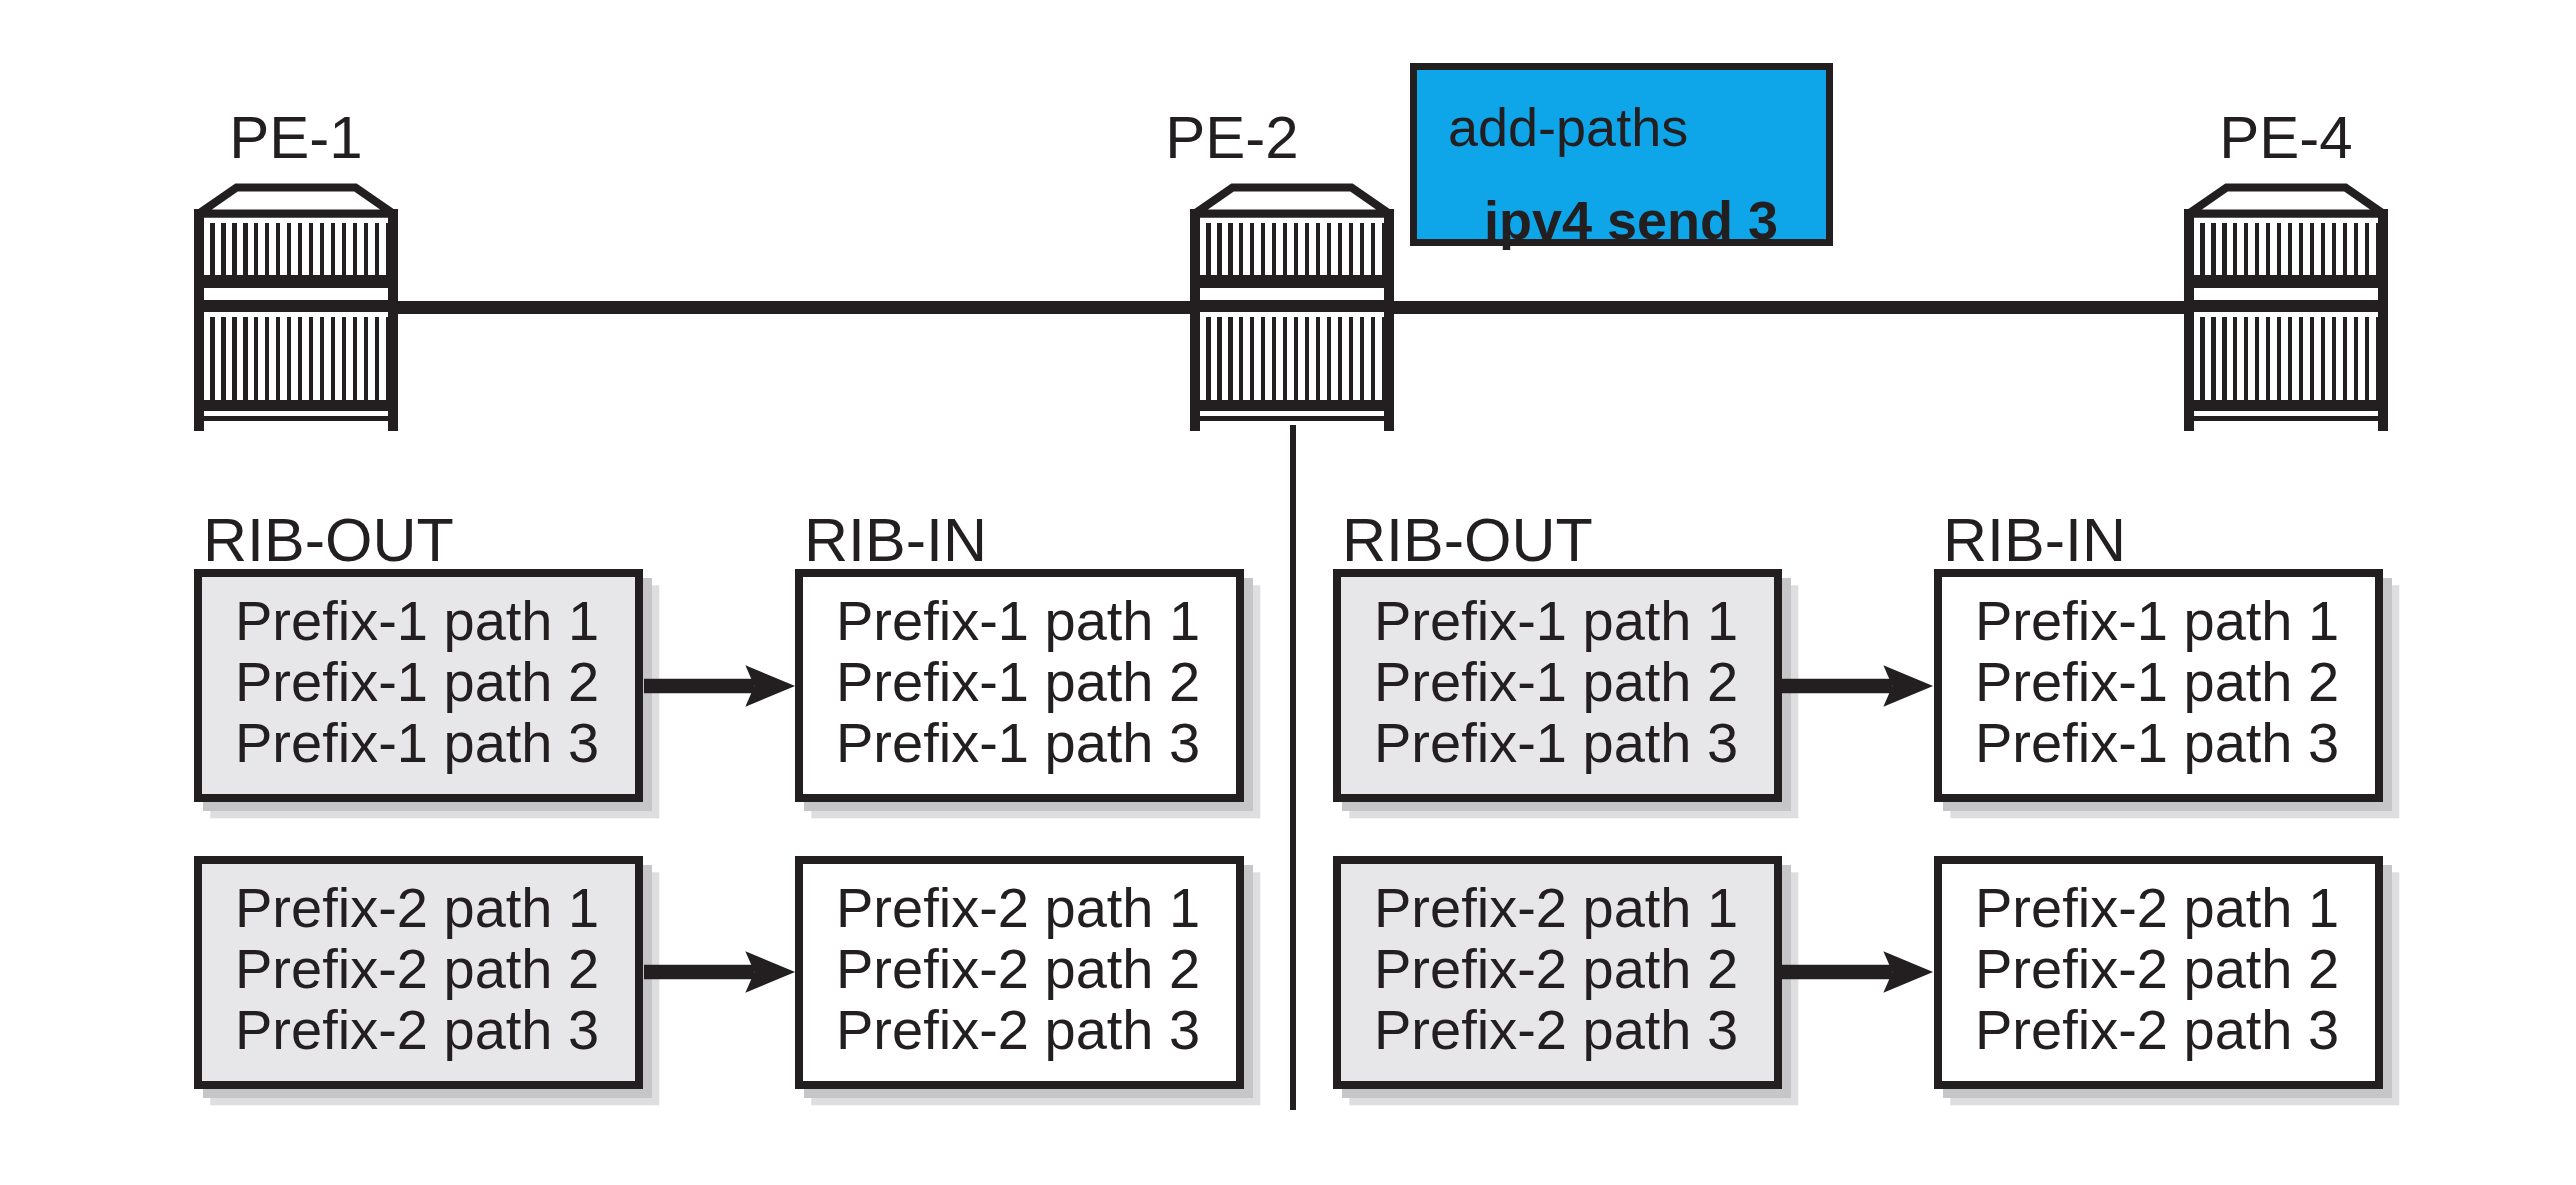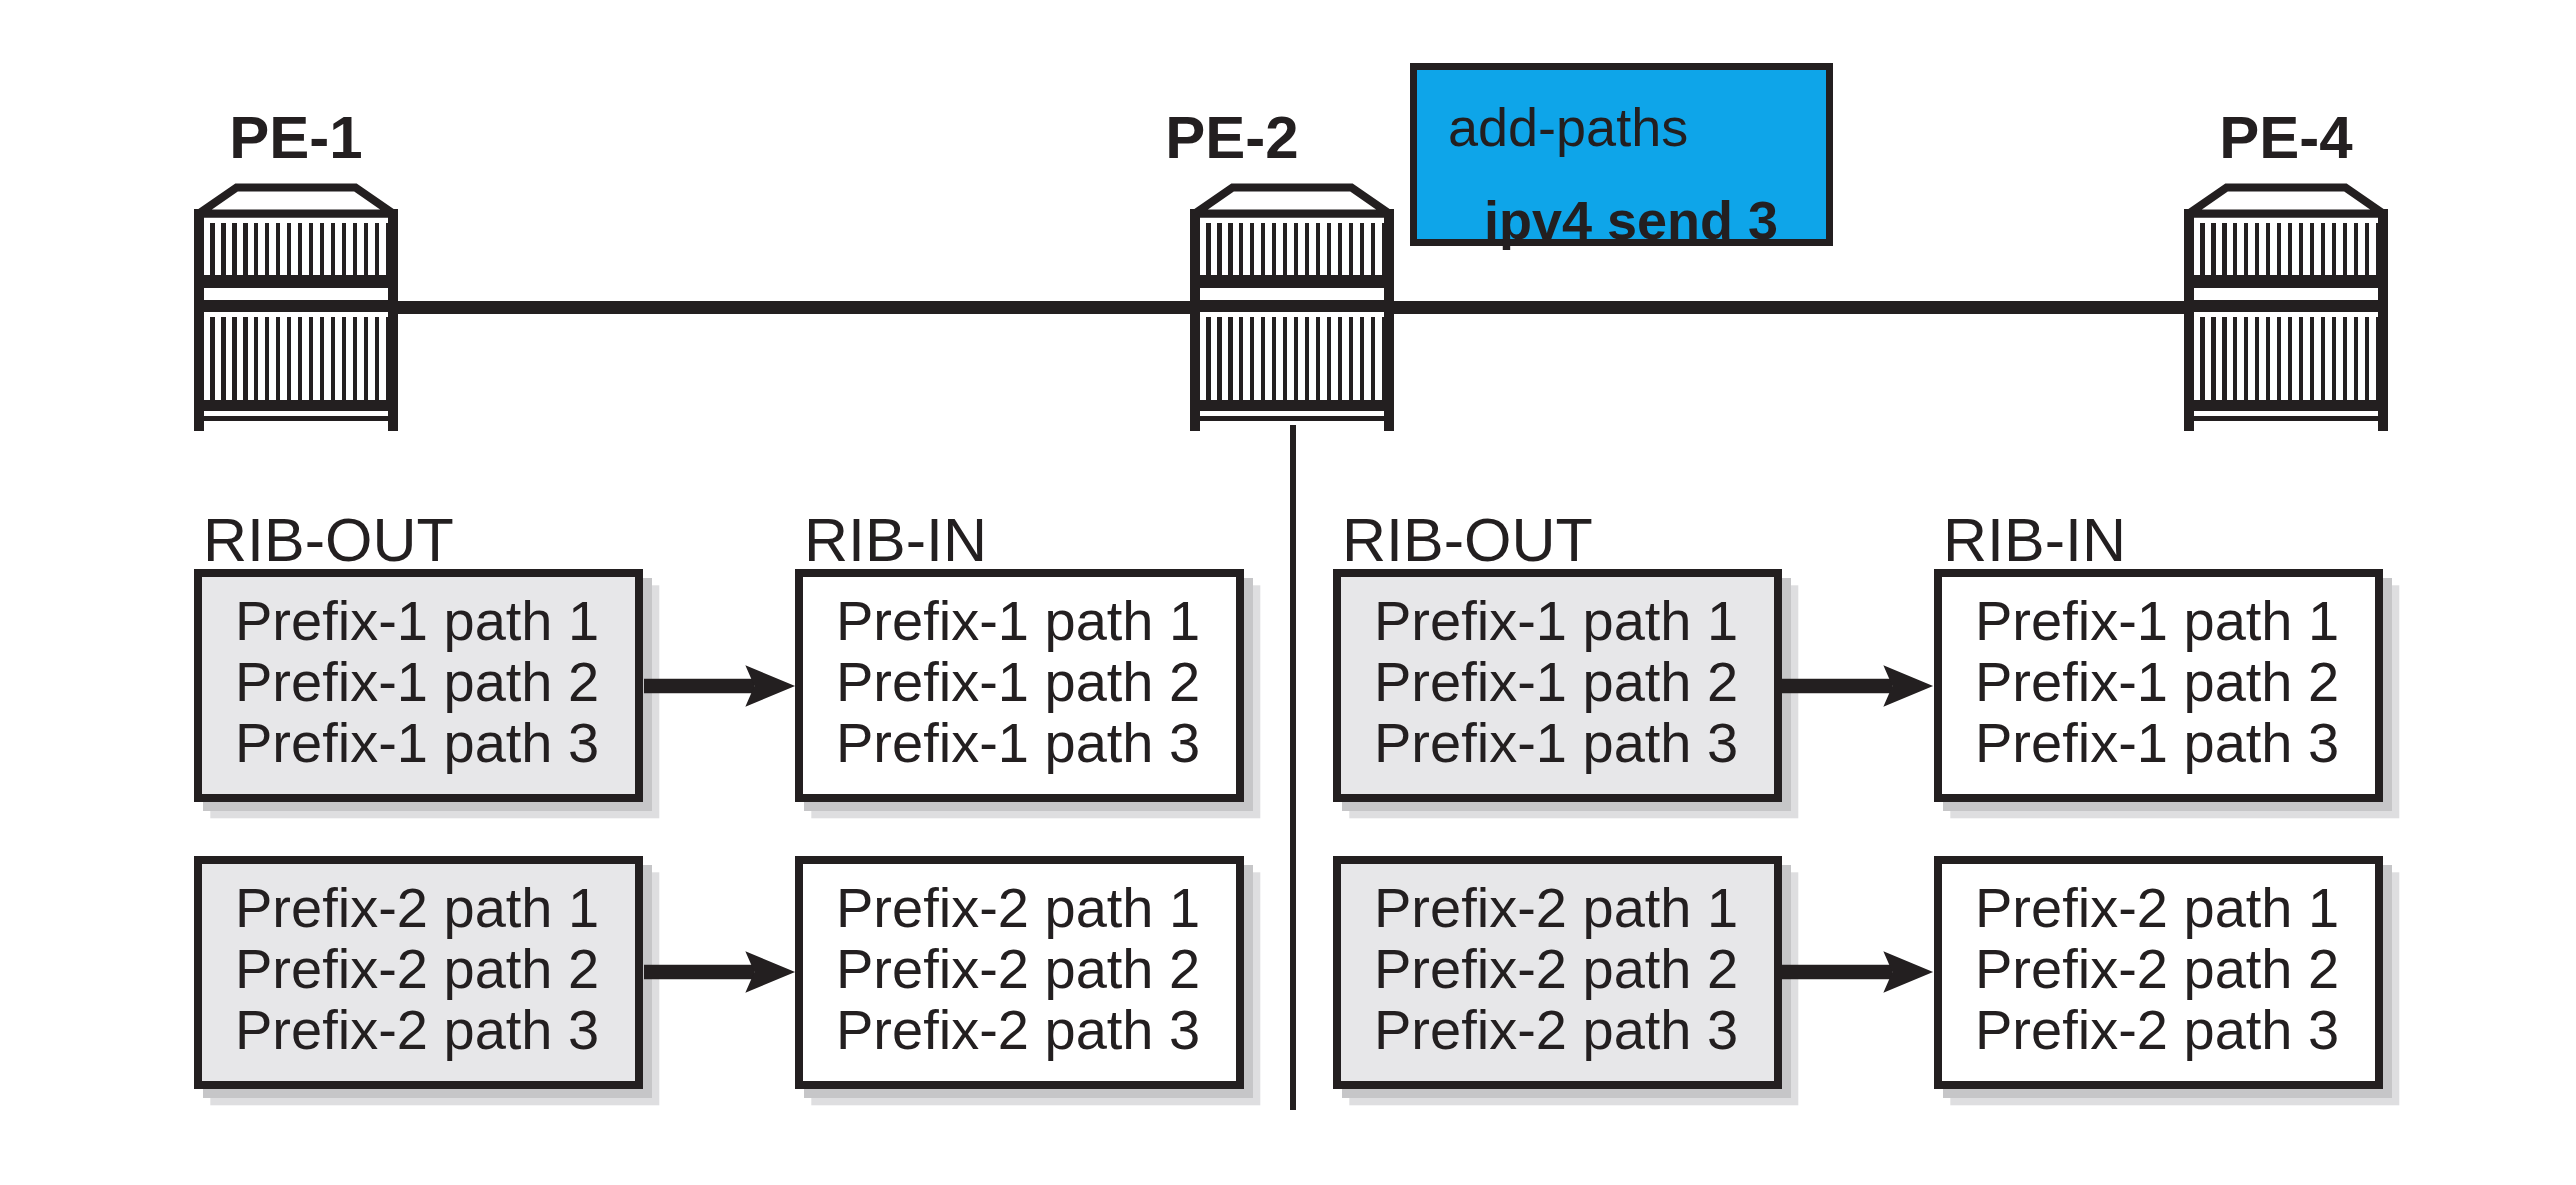--- a/index.html
+++ b/index.html
@@ -5,21 +5,21 @@
   html,body{margin:0;padding:0;}
   body{
     width:2576px;height:1186px;position:relative;overflow:hidden;
     background:#ffffff;
     font-family:"Liberation Sans", sans-serif;
     color:#231f20;
   }
   
   .link-line{position:absolute;left:389px;top:301px;width:1806px;height:12.7px;background:#231f20;}
   .divider-line{position:absolute;left:1290px;top:423px;width:6.3px;height:687px;background:#231f20;}
-  .pe-label{position:absolute;top:108px;width:204px;text-align:center;font-size:60px;line-height:60px;font-weight:bold;}
+  .pe-label{position:absolute;top:108px;width:204px;text-align:center;font-size:60px;line-height:60px;}
   .router{position:absolute;top:183px;width:204px;height:248px;}
   .rt-trap{position:absolute;top:0;left:0;}
   .rt-trap polygon{fill:#ffffff;stroke:#231f20;stroke-width:9;}
   .rt-body{position:absolute;left:4.5px;right:4.5px;top:35px;height:207px;background:#ffffff;}
   .band{position:absolute;left:0;right:0;}
   .band.solid{background:#231f20;}
   .band.hatch{background:repeating-linear-gradient(90deg,#231f20 0 4.5px,#ffffff 4.5px 11px);}
   .rt-rail{position:absolute;top:26px;bottom:0;width:10px;background:#231f20;}
   .rt-rail.l{left:0;}
   .rt-rail.r{right:0;}

